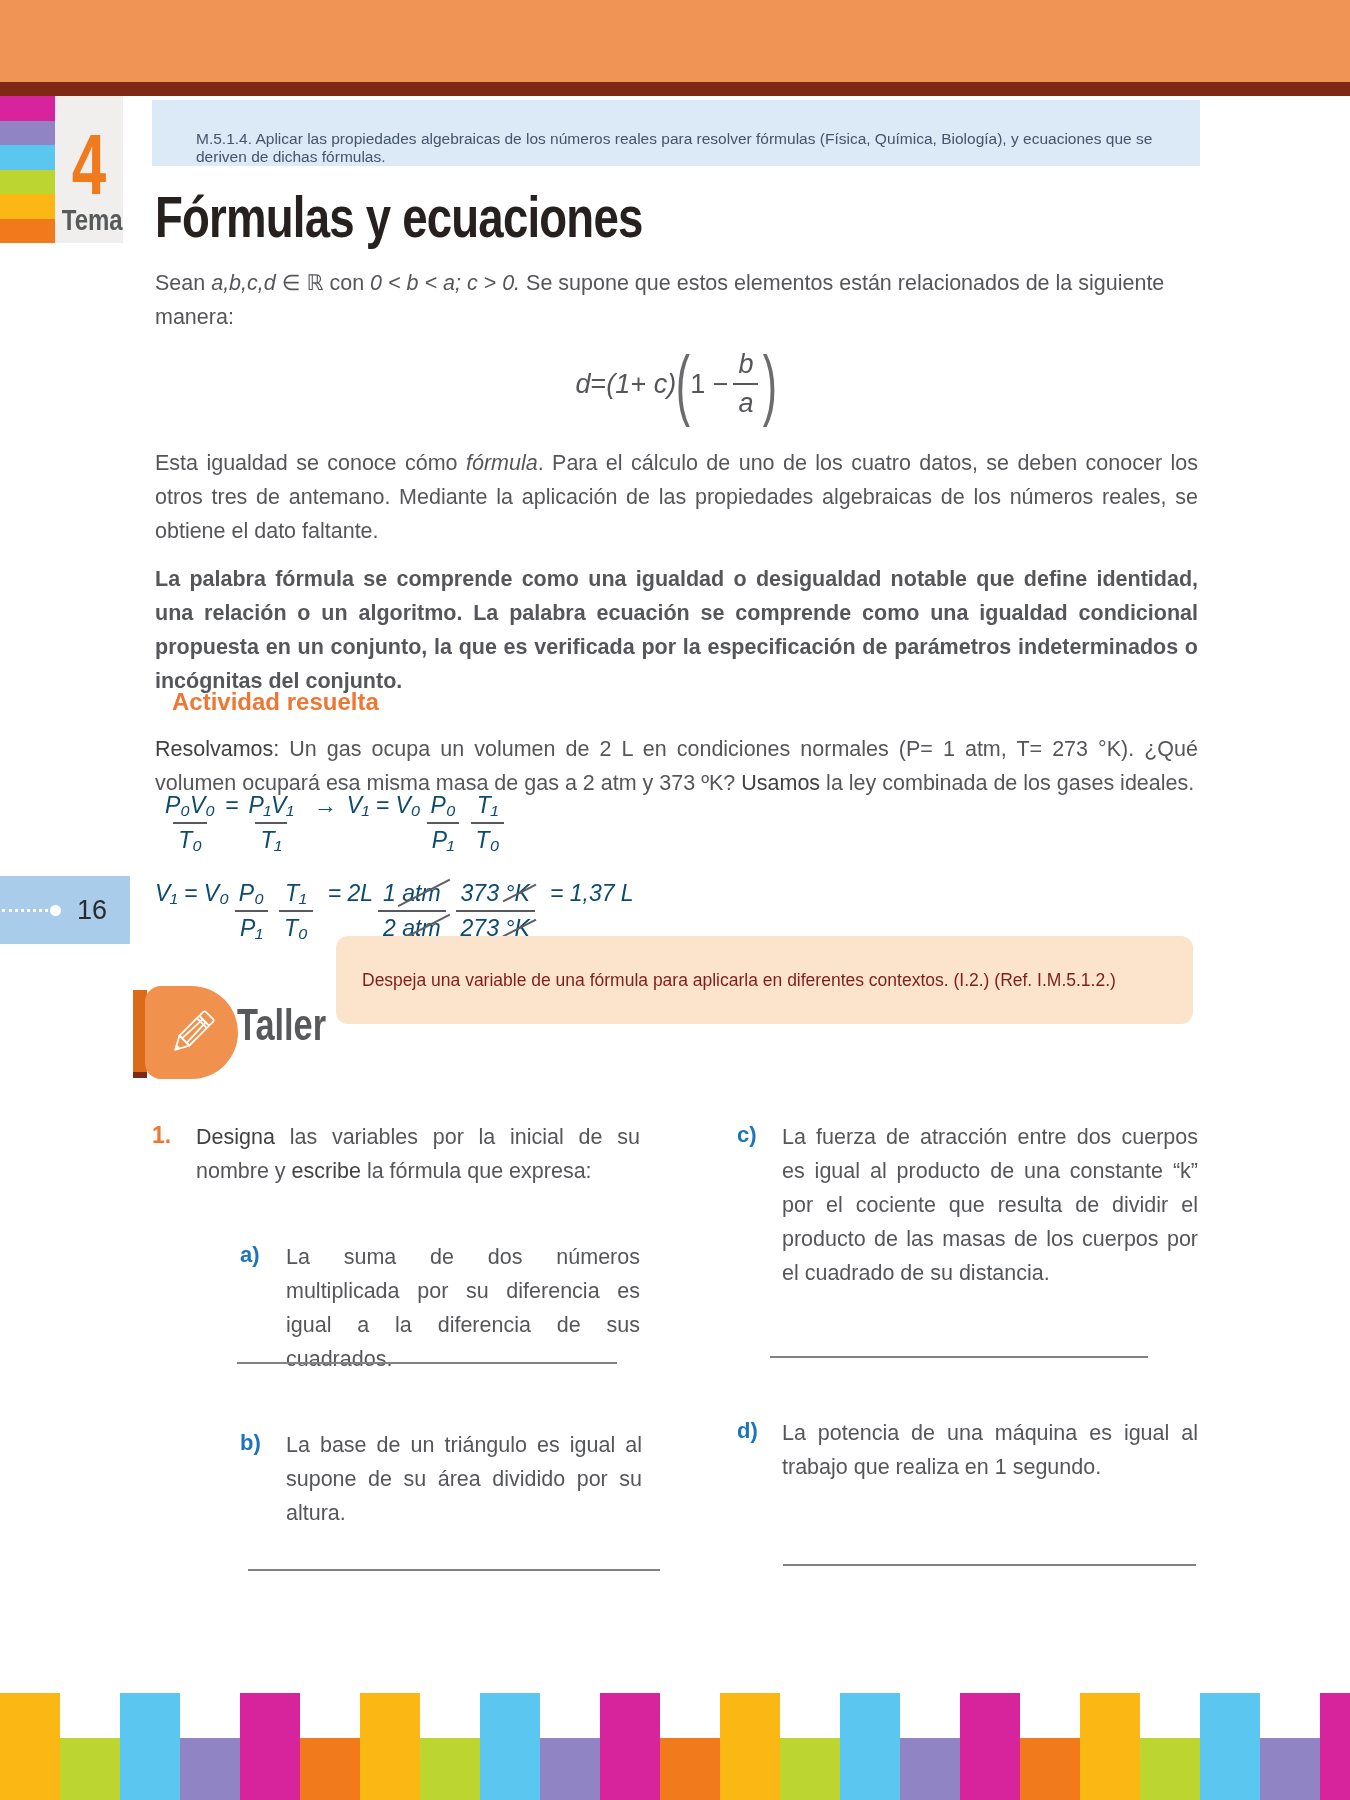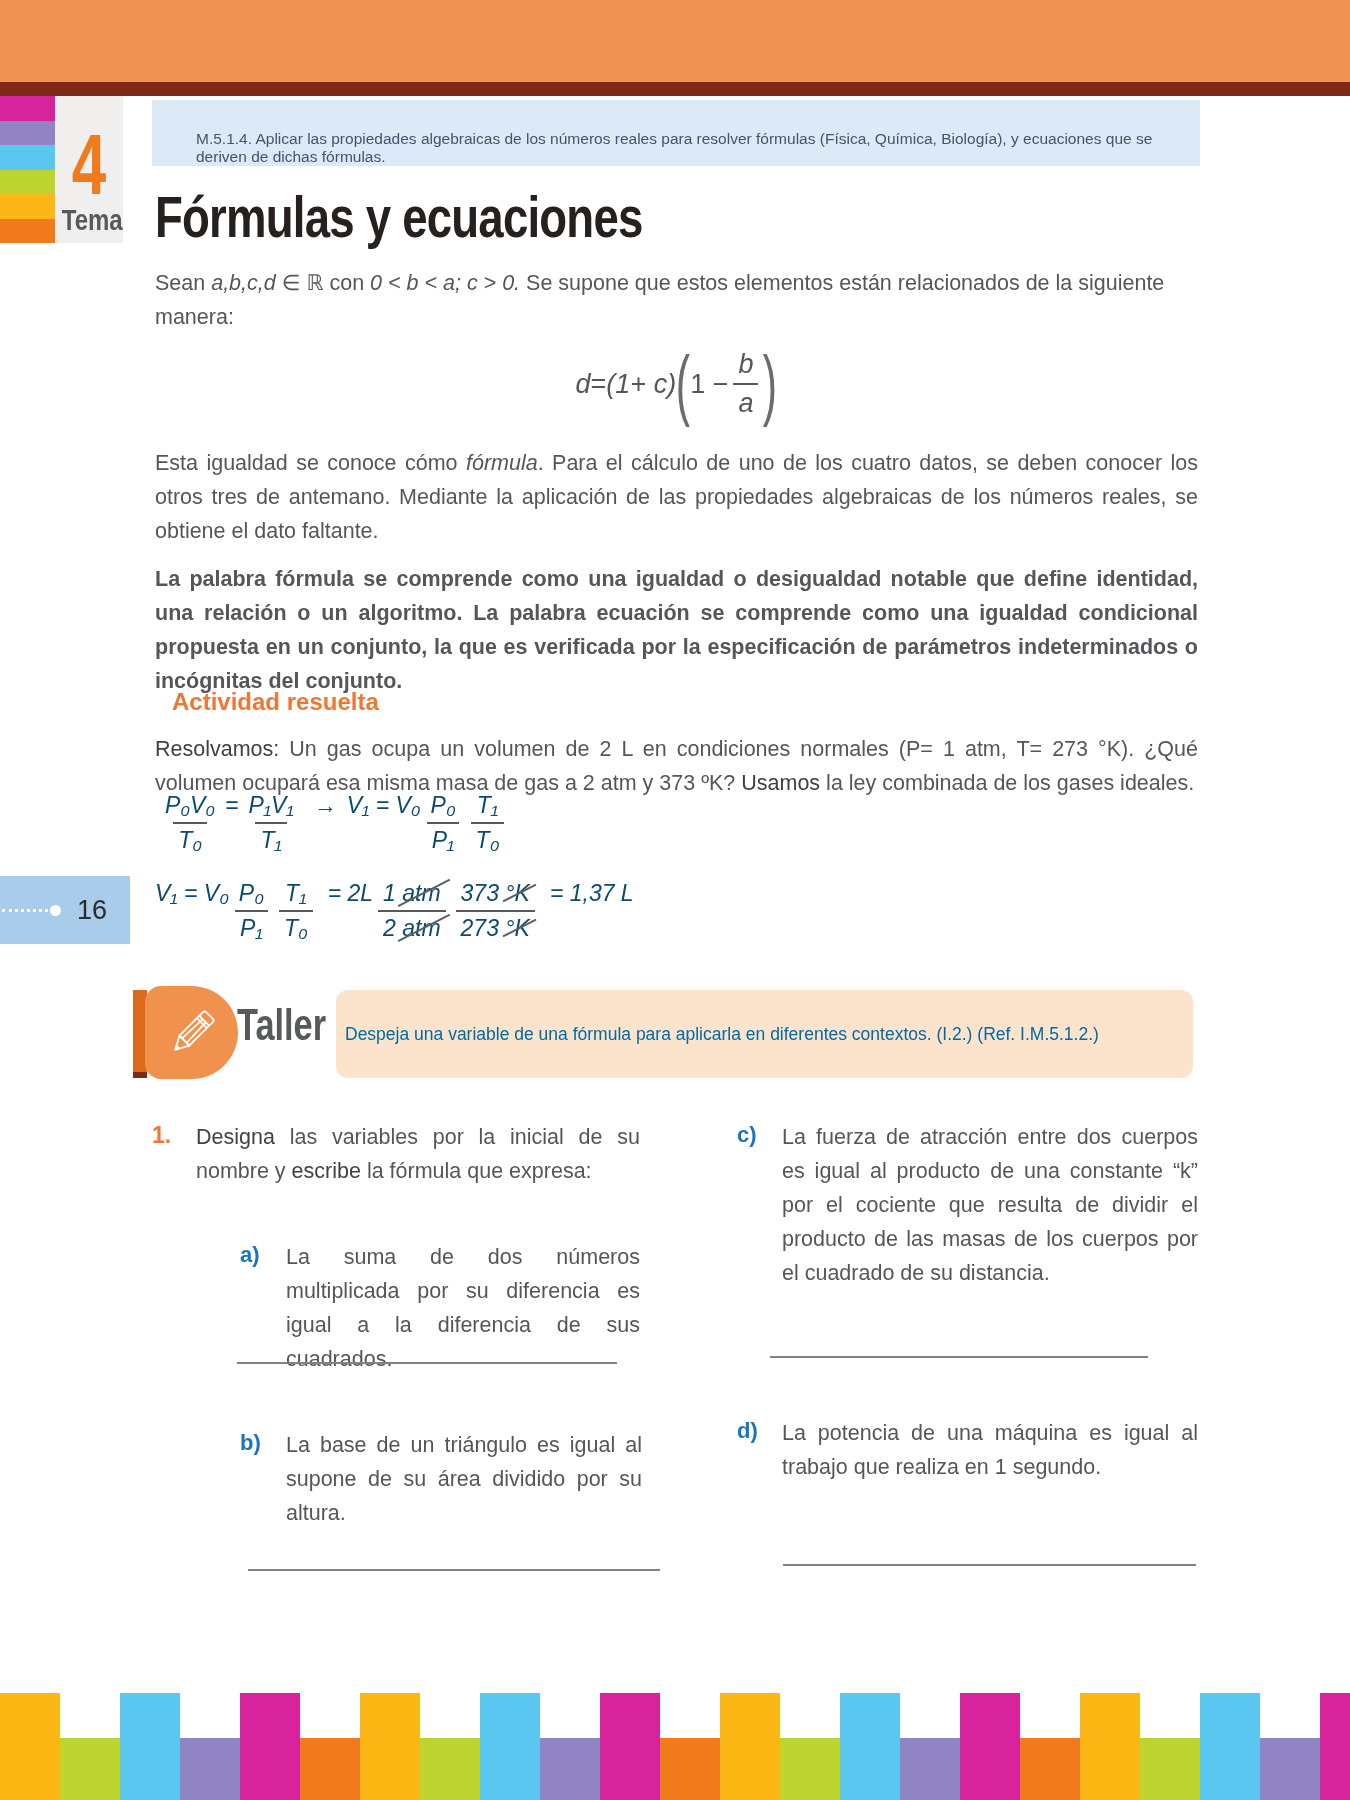--- a/index.html
+++ b/index.html
@@ -66,23 +66,23 @@
   .badge-num{font-size:27px;color:#2B2B2B;margin-left:16px;}
 
   
   .taller-bar{position:absolute;left:133px;top:990px;width:14px;height:88px;background:#DB6A1A;}
   .taller-bar-end{position:absolute;left:133px;top:1072px;width:14px;height:6px;background:#7E2815;}
   .taller-circle{position:absolute;left:145px;top:986px;width:93px;height:93px;background:#F0914E;
                  border-radius:16px 50% 50% 16px;display:flex;align-items:center;justify-content:center;}
   .taller-circle svg{transform:rotate(135deg);}
   .taller-label{position:absolute;left:237px;top:1000px;font-size:44px;font-weight:bold;color:#58595B;
                 transform:scaleX(0.78);transform-origin:left top;}
-  .taller-banner{position:absolute;left:336px;top:990px;width:857px;height:88px;background:#FBE4CB;
-                 border-radius:12px;display:flex;align-items:center;padding-left:9px;box-sizing:border-box;
-                 font-size:17.5px;color:#0369a1;}
+  .taller-banner{position:absolute;left:336px;top:936px;width:857px;height:88px;background:#FBE4CB;
+                 border-radius:12px;display:flex;align-items:center;padding-left:26px;box-sizing:border-box;
+                 font-size:17.5px;color:#7f1d1d;}
 
   
   .ex-num{position:absolute;font-size:23px;font-weight:bold;color:#EE7833;}
   .ex-let{position:absolute;font-size:22px;font-weight:bold;color:#1C75BC;}
   .ex-text{position:absolute;font-size:21.5px;line-height:34px;color:#55565A;text-align:justify;}
   .ans-line{position:absolute;height:0;border-top:2px solid #808285;}
 
   
   .footer-bars{position:absolute;left:0;top:1693px;width:1350px;height:107px;}
   .fbar{position:absolute;bottom:0;height:62px;}

